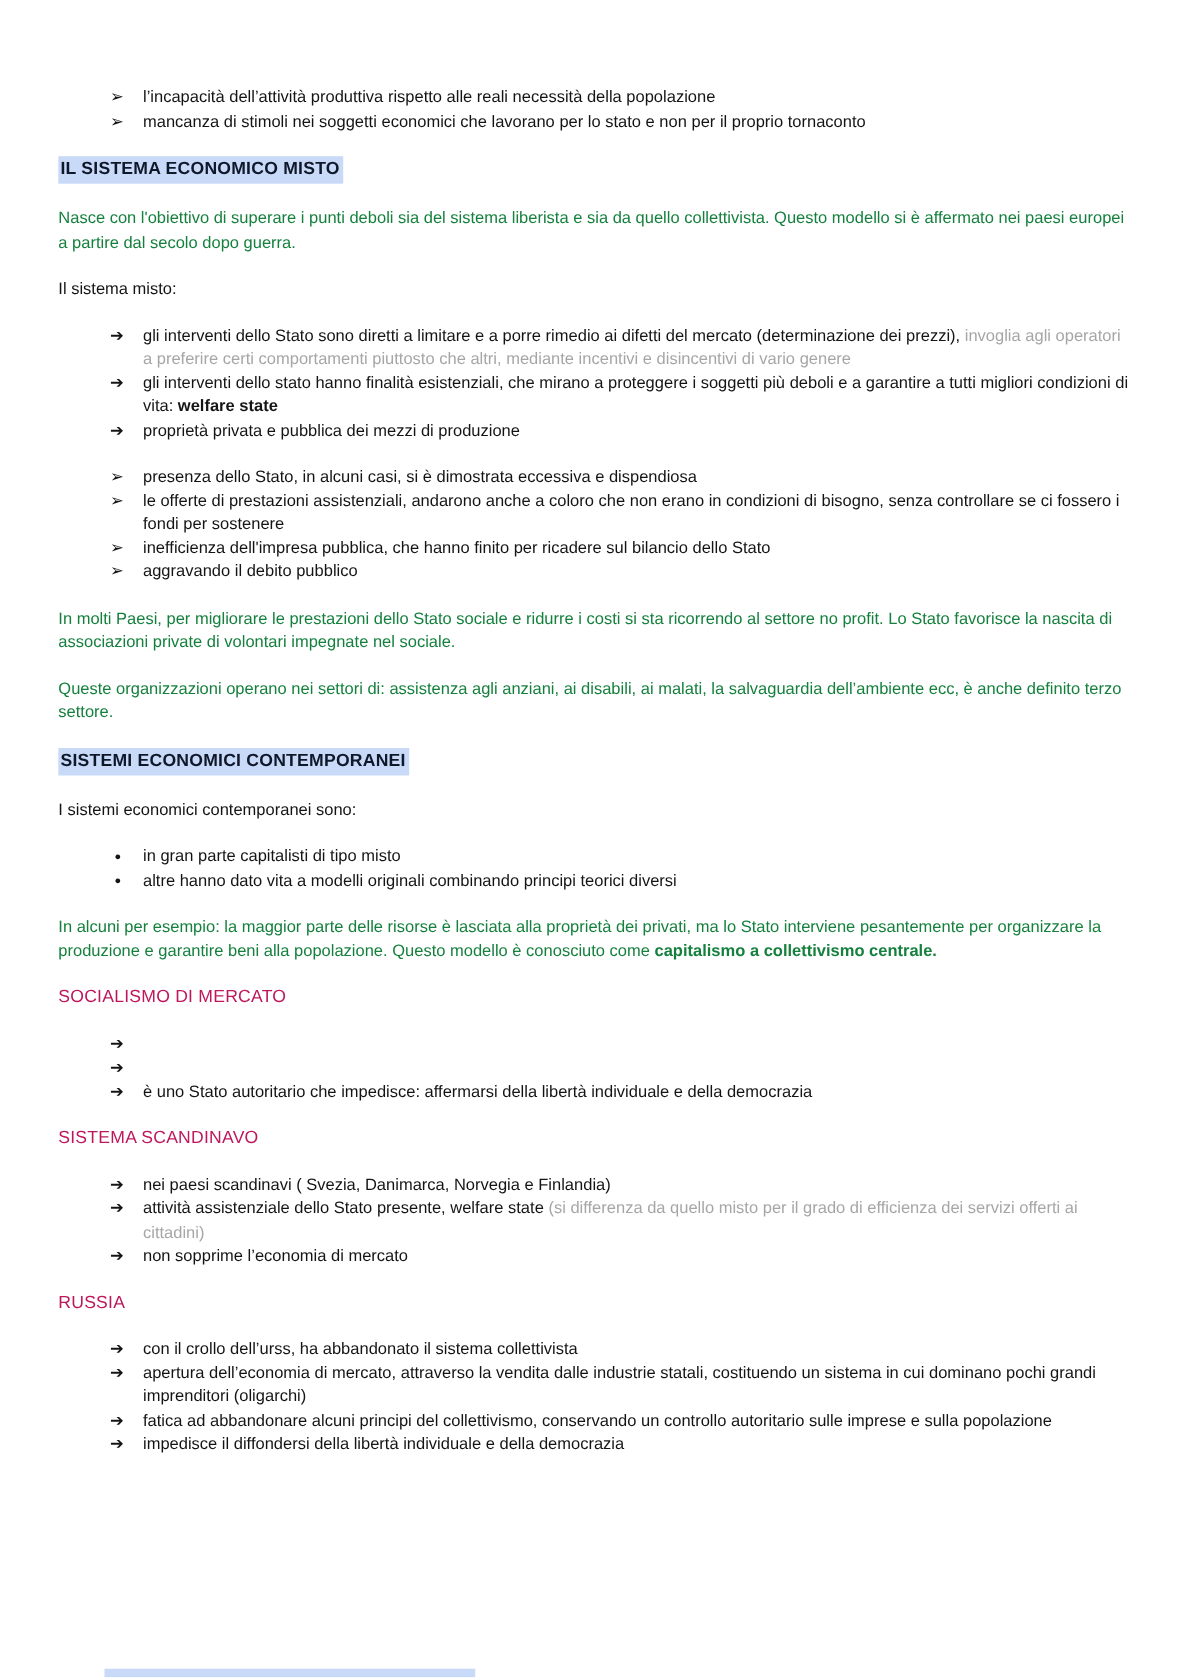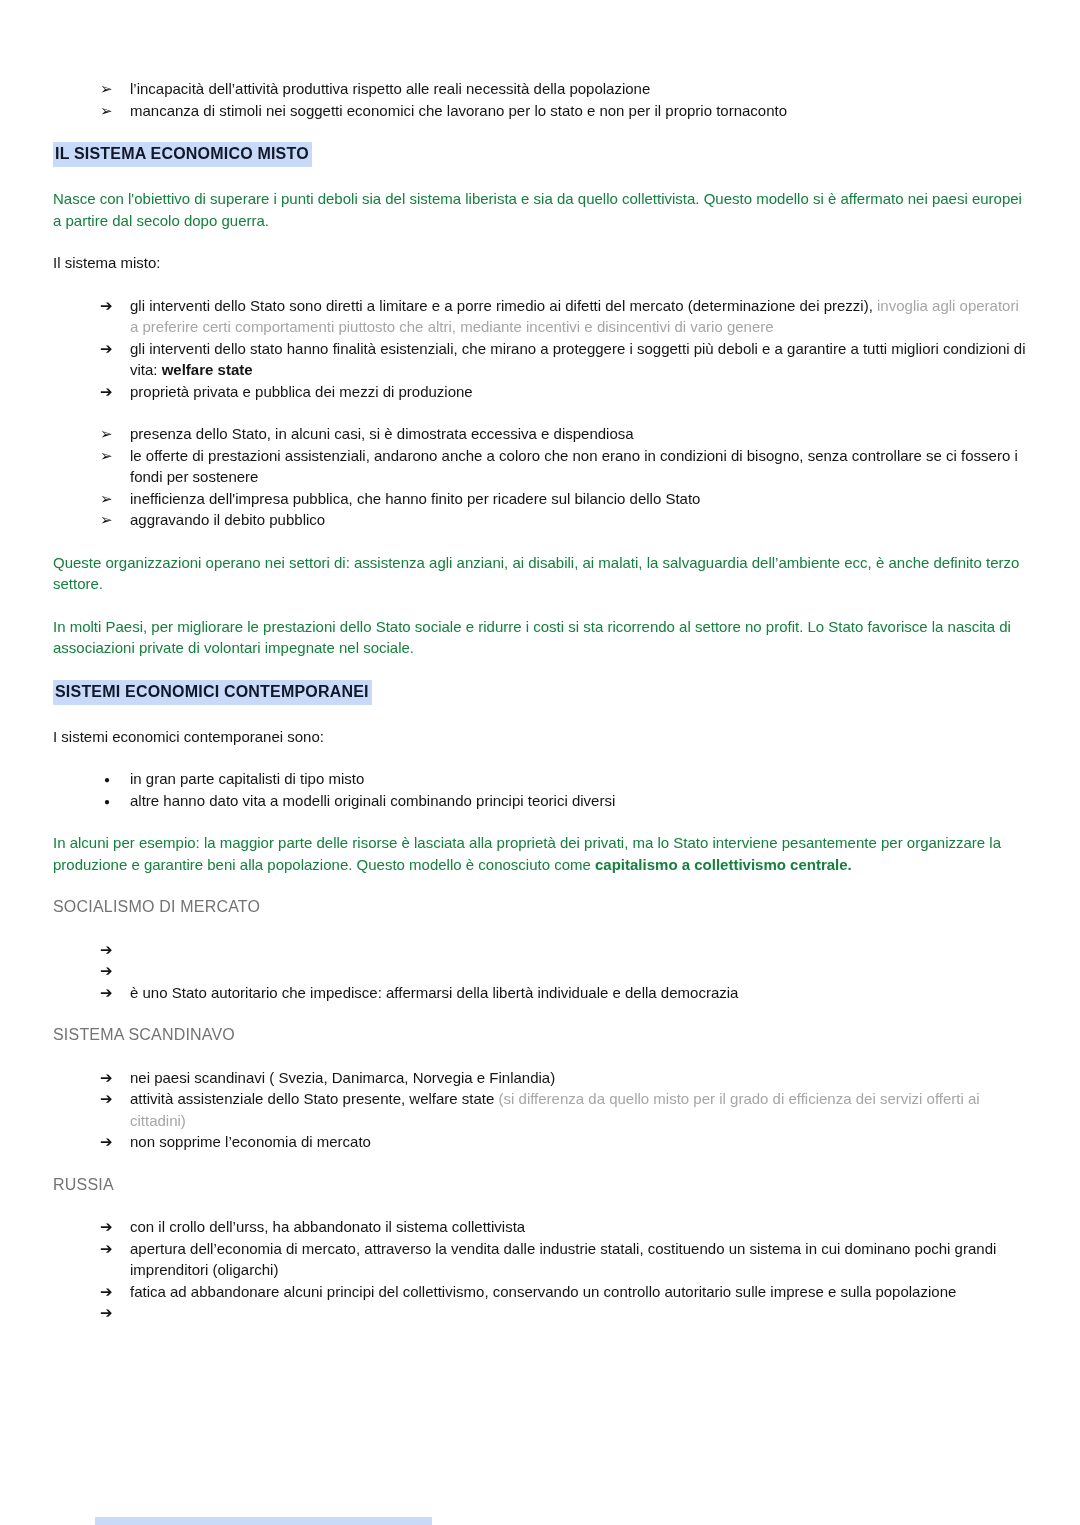--- a/index.html
+++ b/index.html
@@ -28,21 +28,21 @@
     display: inline-block;
     font-size: 16px;
     font-weight: bold;
     color: #0f172a;
     background: #c9daf8;
     padding: 1px 3px 2px 2px;
     letter-spacing: 0.2px;
   }
   .subheading {
     font-size: 16px;
-    color: #737373;
+    color: #be185d;
     letter-spacing: 0.2px;
   }
   .list { }
   .item {
     position: relative;
     padding-left: 77px;
     min-height: 21.5px;
   }
   .item .marker {
     position: absolute;
@@ -119,23 +119,23 @@
     <div class="item">
       <span class="marker">➢</span>
       <span>inefficienza dell'impresa pubblica, che hanno finito per ricadere sul bilancio dello Stato</span>
     </div>
     <div class="item">
       <span class="marker">➢</span>
       <span>aggravando il debito pubblico</span>
     </div>
   </div>
 
+  <div class="para">In molti Paesi, per migliorare le prestazioni dello Stato sociale e ridurre i costi si sta ricorrendo al settore no profit. Lo Stato favorisce la nascita di associazioni private di volontari impegnate nel sociale.</div>
+
   <div class="para">Queste organizzazioni operano nei settori di: assistenza agli anziani, ai disabili, ai malati, la salvaguardia dell’ambiente ecc, è anche definito terzo settore.</div>
-
-  <div class="para">In molti Paesi, per migliorare le prestazioni dello Stato sociale e ridurre i costi si sta ricorrendo al settore no profit. Lo Stato favorisce la nascita di associazioni private di volontari impegnate nel sociale.</div>
 
   <div class="heading-row">
     <span class="heading-hl">SISTEMI ECONOMICI CONTEMPORANEI</span>
   </div>
 
   <div class="label">I sistemi economici contemporanei sono:</div>
 
   <div class="list">
     <div class="item">
       <span class="marker dot-marker">●</span>
@@ -191,18 +191,19 @@
     <div class="item">
       <span class="marker">➔</span>
       <span>apertura dell’economia di mercato, attraverso la vendita dalle industrie statali, costituendo un sistema in cui dominano pochi grandi imprenditori (oligarchi)</span>
     </div>
     <div class="item">
       <span class="marker">➔</span>
       <span>fatica ad abbandonare alcuni principi del collettivismo, conservando un controllo autoritario sulle imprese e sulla popolazione</span>
     </div>
     <div class="item">
       <span class="marker">➔</span>
+      <span>impedisce il diffondersi della libertà individuale e della democrazia</span>
     </div>
   </div>
 
   <div class="cutoff-strip"></div>
 
 </div>
 
 </body></html>

